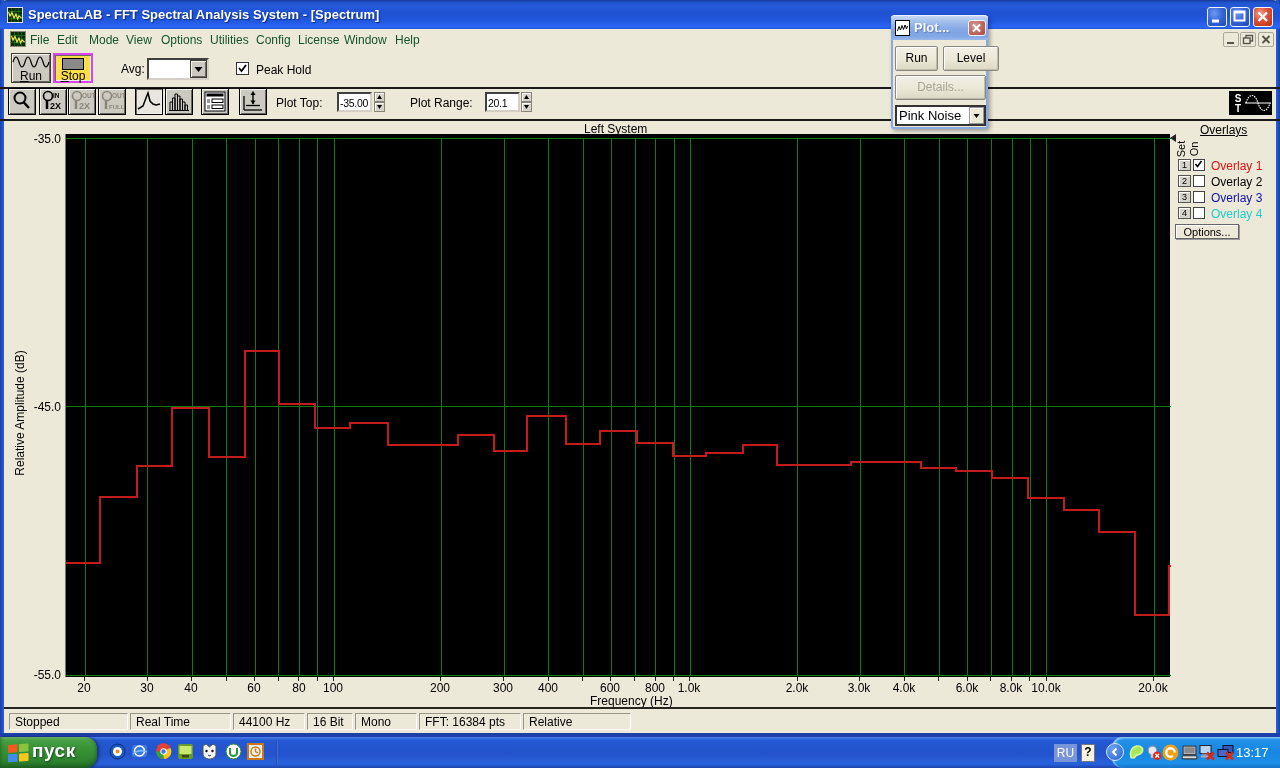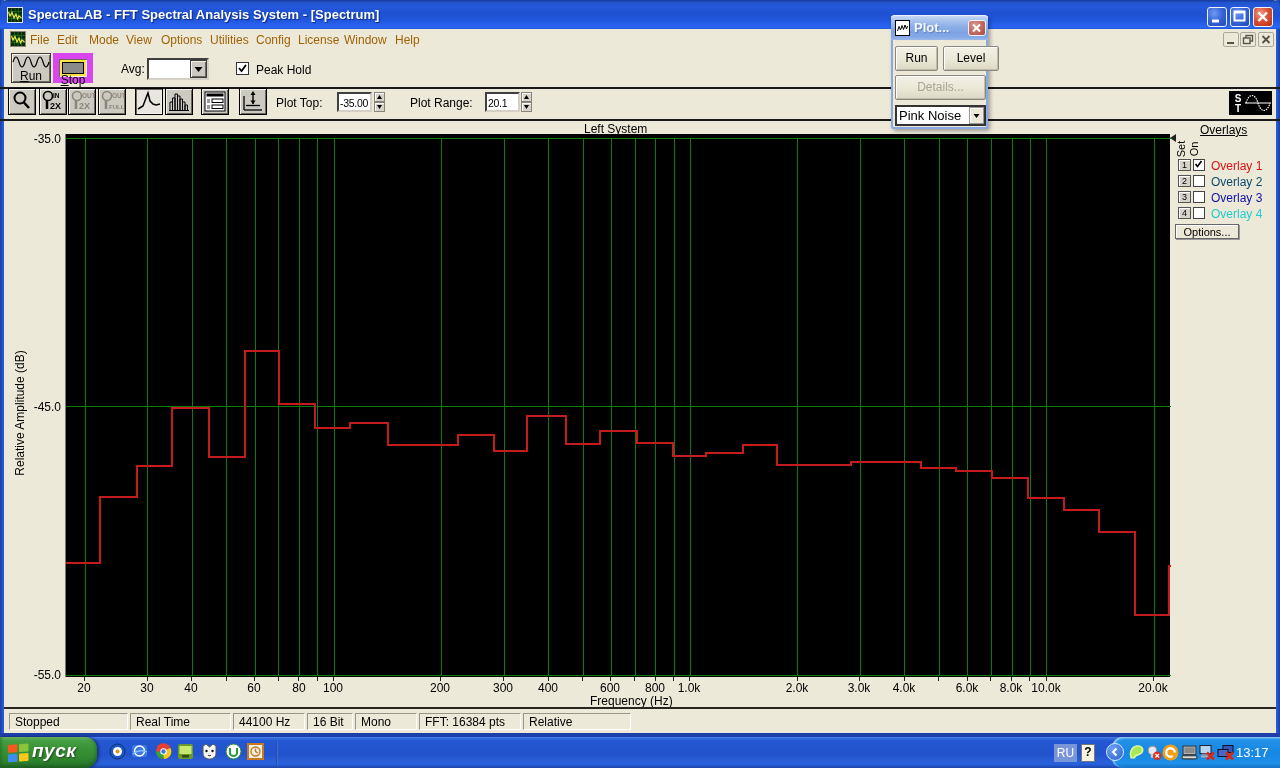--- a/index.html
+++ b/index.html
@@ -6,30 +6,30 @@
 .abs { position:absolute; }
 #titlebar { position:absolute; left:0; top:0; width:1280px; height:29px; border-radius:7px 7px 0 0;
   background:linear-gradient(180deg,#16399c 0%,#2155cc 9%,#2458da 22%,#1f51d2 48%,#2156dd 68%,#2760ec 85%,#2b66f4 93%,#2157d8 100%); }
 #titletext { position:absolute; left:28px; top:7px; color:#fff; font-size:13px;
   font-weight:bold; text-shadow:1px 1px 1px #0a2a80; }
 .capbtn { position:absolute; top:7px; width:20px; height:20px; border-radius:3px;
   border:1px solid #eef4ff; color:#fff; }
 .bluebtn { background:radial-gradient(circle at 35% 30%,#6f9bf0 0%,#3968d8 45%,#1e44b8 100%); }
 .redbtn { background:radial-gradient(circle at 35% 30%,#f0a088 0%,#dd5038 45%,#b83010 100%); }
 #menubar { position:absolute; left:4px; top:29px; width:1272px; height:21px; background:#ece9d8; }
-.menuitem { position:absolute; top:4px; font-size:12px; color:#a16207; }
+.menuitem { position:absolute; top:4px; font-size:12px; color:#14532d; }
 .mdibtn { position:absolute; top:3px; width:16px; height:15px; background:#ece9d8;
   border:1px solid #aca899; border-radius:2px; color:#4a4a44; }
 #toolbar1 { position:absolute; left:4px; top:50px; width:1272px; height:37px; background:#ece9d8; }
 #toolbar2 { position:absolute; left:4px; top:89px; width:1272px; height:30px; background:#ece9d8; }
 .sep { position:absolute; left:0px; width:1280px; height:2px; background:#1a1a1a; }
 .btn3d { position:absolute; background:#ccc9c0;
   box-shadow:inset 1px 1px 0 #f4f2ec, inset -1px -1px 0 #6a675e; border:1px solid #403d36; }
 .btn3dp { position:absolute; background:#fde047;
-  box-shadow:inset 1px 1px 0 #6a675e, inset -1px -1px 0 #f4f2ec; border:6px solid #d946ef; }
+  box-shadow:inset 1px 1px 0 #6a675e, inset -1px -1px 0 #f4f2ec; border:2px solid #d946ef; }
 .tbtxt { position:absolute; font-size:12px; color:#000; }
 .field { position:absolute; background:#fff; border:2px solid; border-color:#404040 #d4d0c8 #d4d0c8 #404040;
   font-size:10.5px; color:#000; padding:3px 0 0 1px; white-space:nowrap; overflow:hidden; letter-spacing:-0.3px; }
 .spin { position:absolute; width:10px; }
 .spinb { width:11px; height:10px; background:#d6d3ca; border:1px solid #888478;
   box-shadow:inset 1px 1px 0 #fff; }
 .spinb svg { display:block; margin:2px auto 0; }
 #client { position:absolute; left:4px; top:121px; width:1272px; height:588px; background:#ece9d8; }
 #plot { position:absolute; left:65px; top:134px; width:1105px; height:543px;
   background:#000; border-left:1px solid #777; }
@@ -39,21 +39,21 @@
 #statusbar { position:absolute; left:4px; top:707px; width:1272px; height:26px; background:#ece9d8; border-top:2px solid #26251f; }
 .scell { position:absolute; top:4px; height:17px; border:1px solid; border-color:#9a9687 #fff #fff #9a9687;
   font-size:12px; color:#000; padding:1px 0 0 5px; }
 #taskbar { position:absolute; left:0; top:737px; width:1280px; height:31px;
   background:linear-gradient(180deg,#4b84ec 0%,#3268dc 6%,#2458d2 12%,#2253cc 55%,#2a5fd8 80%,#2661dc 88%,#1d43a8 100%); }
 #startbtn { position:absolute; left:0; top:0; width:97px; height:31px;
   border-radius:0 12px 12px 0;
   background:linear-gradient(180deg,#70b76a 0%,#47a044 10%,#3a9437 35%,#318730 70%,#2a7c2c 88%,#236e26 100%);
   box-shadow:inset 0 -2px 4px #1c5c20, 2px 0 3px rgba(0,0,20,0.4); }
 #starttext { position:absolute; left:32px; top:3px; color:#fff; font-size:19px; font-weight:bold;
-  font-style:italic; letter-spacing:0.5px; text-shadow:1px 1px 2px #1a4a1a; }
+  letter-spacing:0.5px; text-shadow:1px 1px 2px #1a4a1a; }
 #tray { position:absolute; left:1112px; top:0px; width:168px; height:31px;
   background:linear-gradient(180deg,#3ba0ee 0%,#2391e8 10%,#1687e2 50%,#1e90e8 85%,#1272c8 100%);
   border-radius:10px 0 0 10px; box-shadow:inset 2px 1px 2px rgba(255,255,255,0.5); }
 #clock { position:absolute; left:1236px; top:8px; width:40px; color:#fff; font-size:13px; }
 .qicon { position:absolute; top:6px; width:17px; height:17px; }
 svg { display:block; }
 .xpbtn { background:linear-gradient(180deg,#f2f0e6 0%,#ece9d8 50%,#dcd8c4 100%);
  border:1px solid #8a887c; border-radius:2px; box-shadow:inset 1px 1px 0 #fff, inset -1px -1px 0 #c0bcaa;
  text-align:center; padding-top:4px; color:#000; }
 </style></head>
@@ -266,21 +266,21 @@
 <div class="abs" style="left:1176px;top:22px;width:28px;text-align:center;font-size:11px;transform:rotate(-90deg)">On</div>
 <div class="abs" style="left:1174px;top:38px;width:13px;height:12px;background:#d6d3ca;border:1px solid #555;box-shadow:inset 1px 1px 0 #fff;font-size:9px;text-align:center;line-height:11px">1</div>
 <div class="abs" style="left:1189px;top:38px;width:12px;height:12px;background:#fff;border:1px solid #444">
       <svg width="9" height="9" viewBox="0 0 9 9">
         <path d="M1.5 4L3.5 6.5L7.5 1" fill="none" stroke="#000" stroke-width="1.6"></path>
       </svg>
     </div>
 <div class="abs" style="left:1207px;top:38px;font-size:12px;color:#dd1111">Overlay 1</div>
 <div class="abs" style="left:1174px;top:54px;width:13px;height:12px;background:#d6d3ca;border:1px solid #555;box-shadow:inset 1px 1px 0 #fff;font-size:9px;text-align:center;line-height:11px">2</div>
 <div class="abs" style="left:1189px;top:54px;width:12px;height:12px;background:#fff;border:1px solid #444"></div>
-<div class="abs" style="left:1207px;top:54px;font-size:12px;color:#0c4a6e">Overlay 2</div>
+<div class="abs" style="left:1207px;top:54px;font-size:12px;color:#000000">Overlay 2</div>
 <div class="abs" style="left:1174px;top:70px;width:13px;height:12px;background:#d6d3ca;border:1px solid #555;box-shadow:inset 1px 1px 0 #fff;font-size:9px;text-align:center;line-height:11px">3</div>
 <div class="abs" style="left:1189px;top:70px;width:12px;height:12px;background:#fff;border:1px solid #444"></div>
 <div class="abs" style="left:1207px;top:70px;font-size:12px;color:#1111aa">Overlay 3</div>
 <div class="abs" style="left:1174px;top:86px;width:13px;height:12px;background:#d6d3ca;border:1px solid #555;box-shadow:inset 1px 1px 0 #fff;font-size:9px;text-align:center;line-height:11px">4</div>
 <div class="abs" style="left:1189px;top:86px;width:12px;height:12px;background:#fff;border:1px solid #444"></div>
 <div class="abs" style="left:1207px;top:86px;font-size:12px;color:#22cccc">Overlay 4</div>
 <div class="abs" style="left:1171px;top:103px;width:64px;height:15px;background:#ece9d8;border:1px solid #666;box-shadow:inset 1px 1px 0 #fff, 1px 1px 0 #999;font-size:11px;text-align:center;line-height:14px">Options...</div>
 <div class="abs" style="left:1166px;top:13px;width:0;height:0;border-top:4px solid transparent;border-bottom:4px solid transparent;border-right:6px solid #222"></div>
 </div>
 

